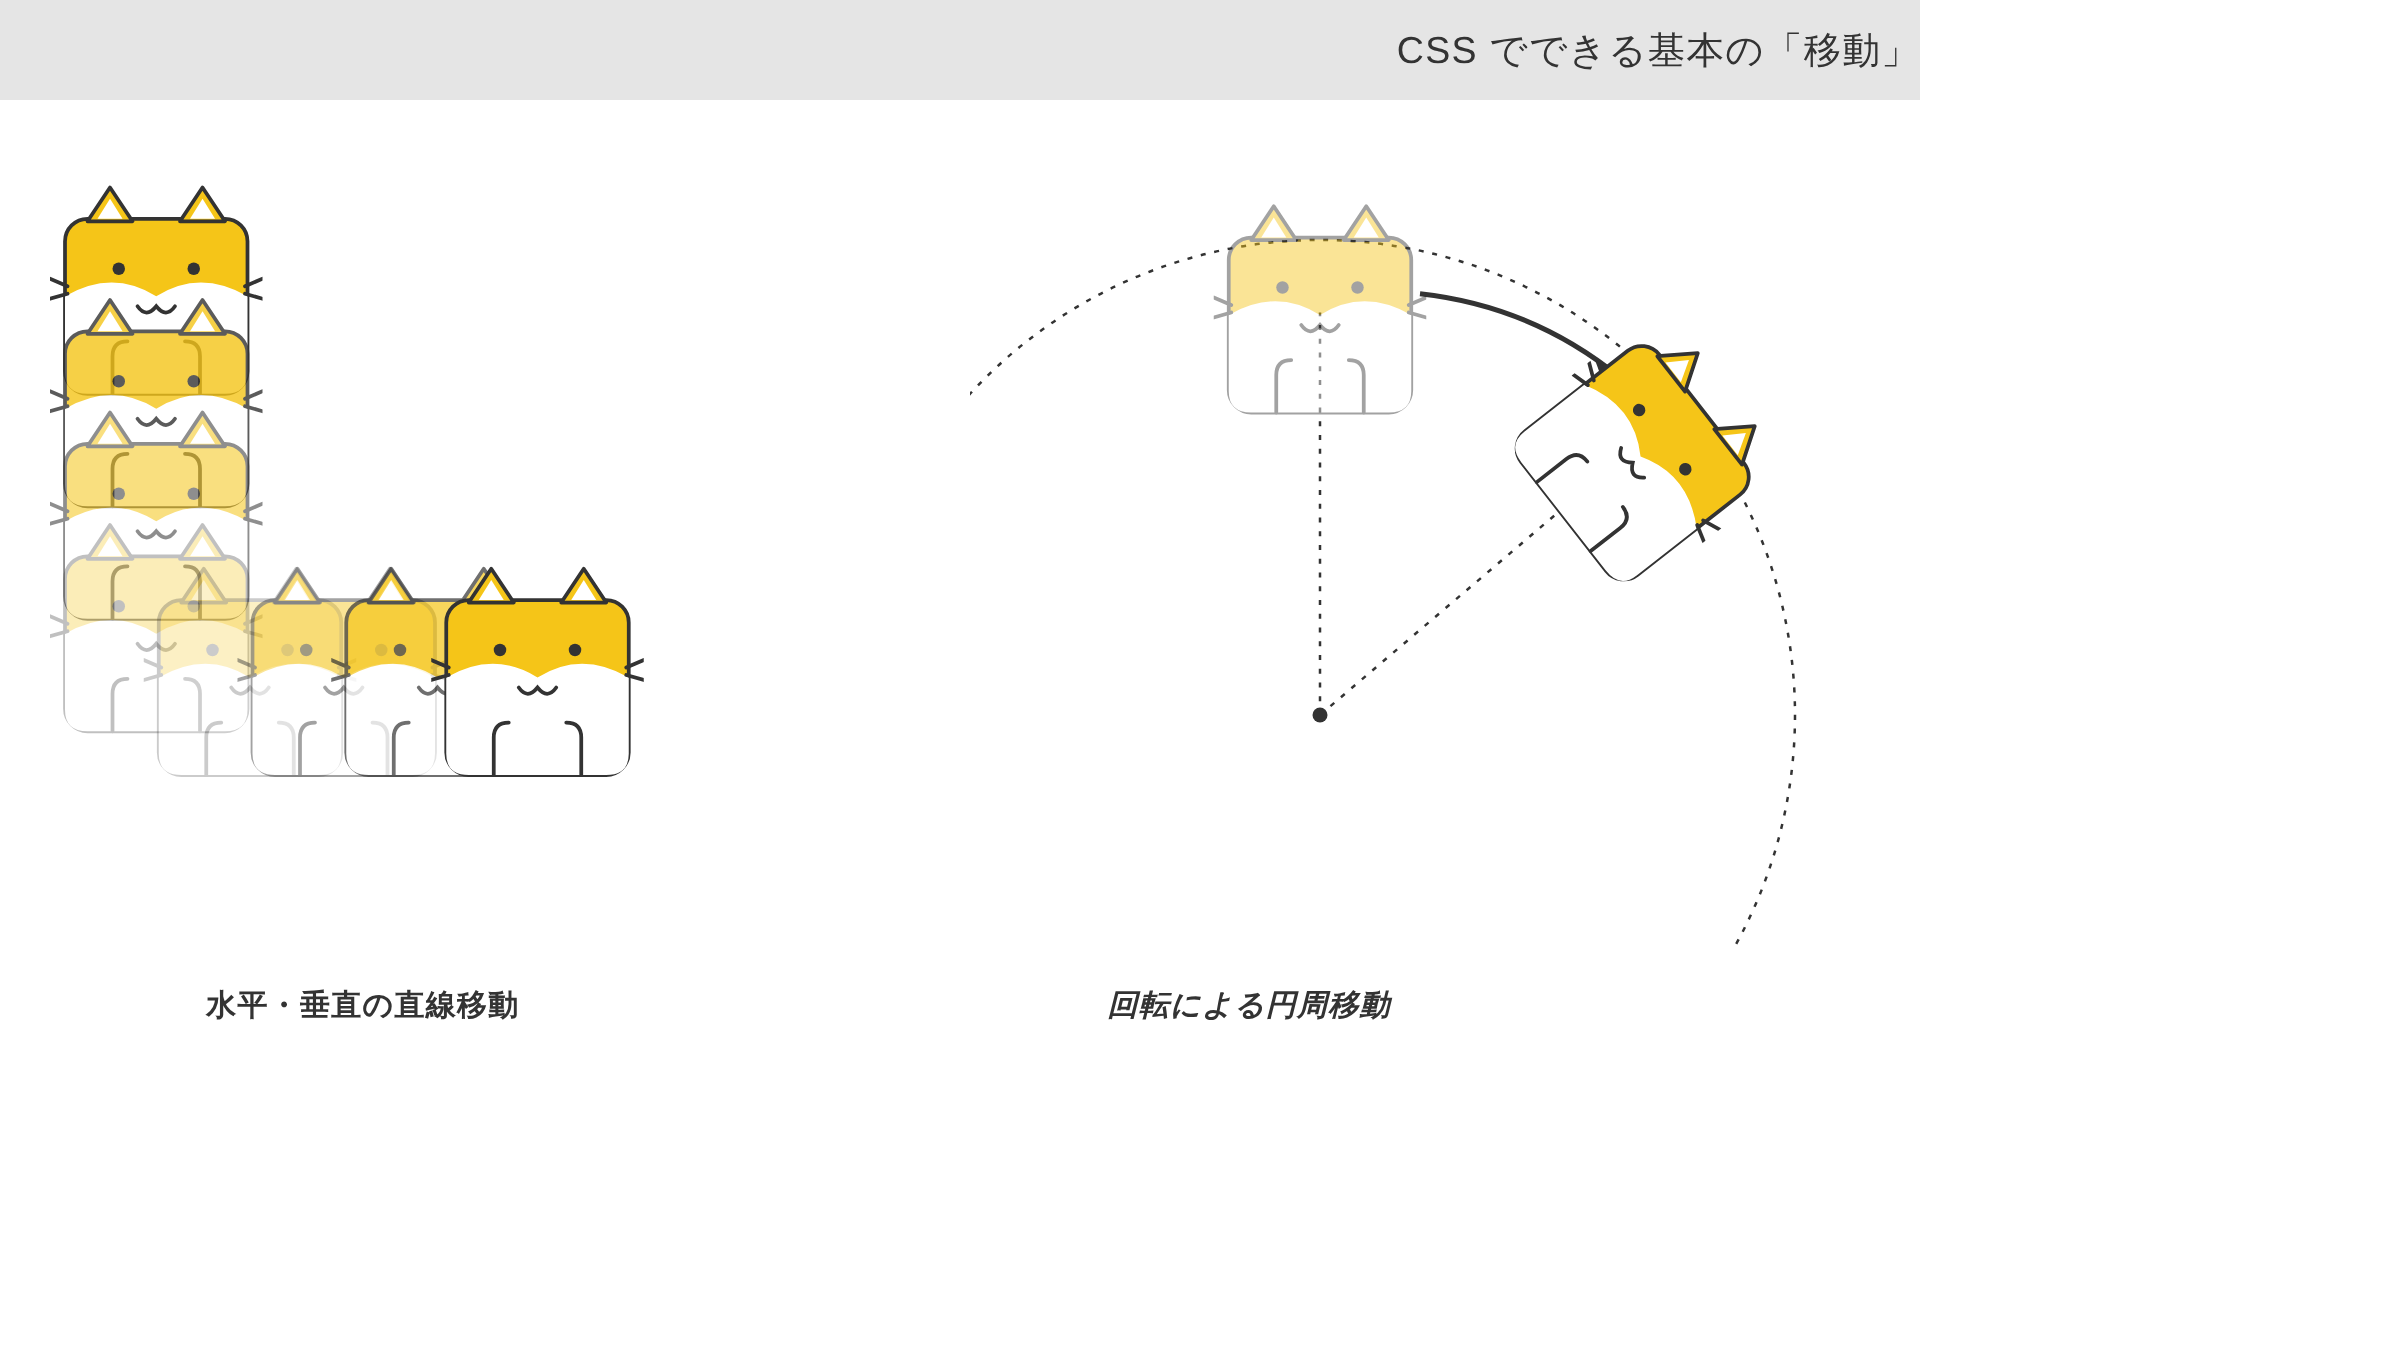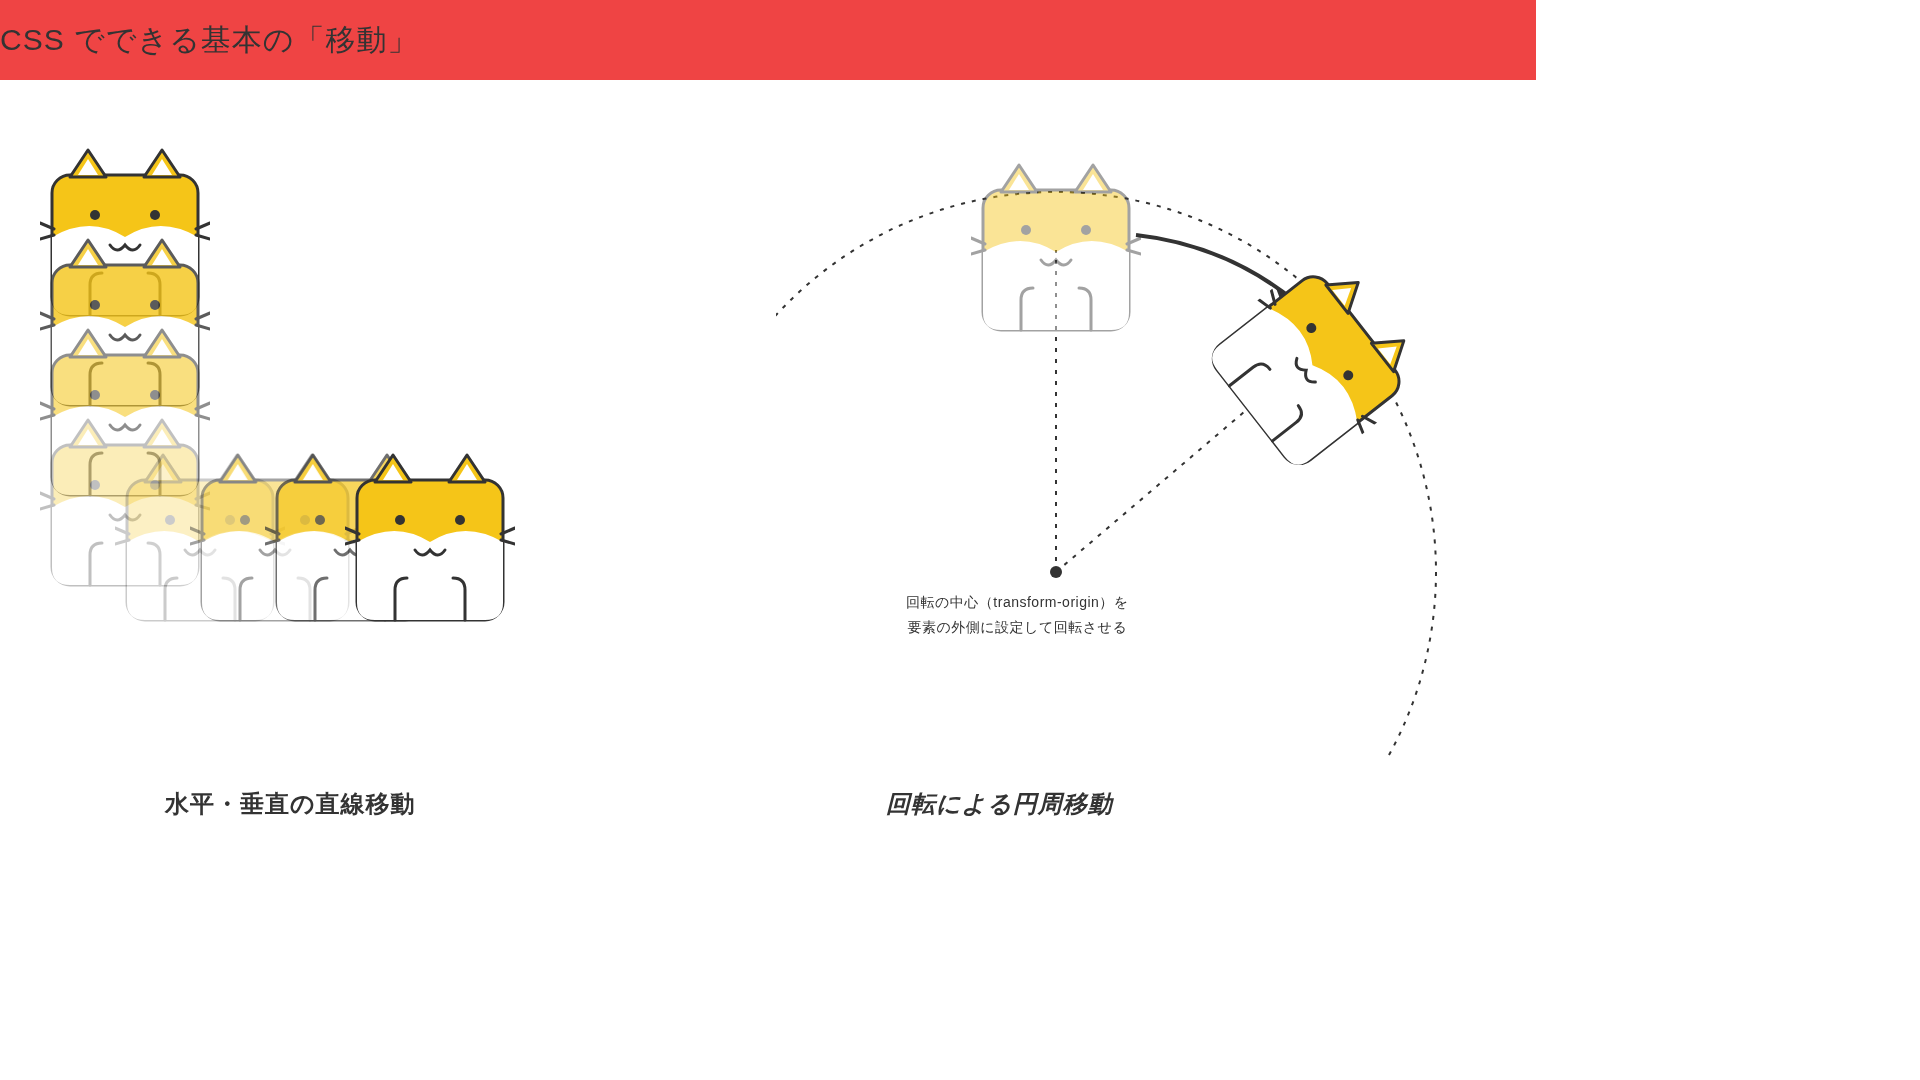--- a/index.html
+++ b/index.html
@@ -8,24 +8,24 @@
     height: 864px;
     background: #fff;
     font-family: "Hiragino Sans", "Yu Gothic", "Meiryo", sans-serif;
     color: #333;
     position: relative;
     overflow: hidden;
   }
   .header {
     width: 100%;
     height: 80px;
-    background: #ef4444;
+    background: #e5e5e5;
     display: flex;
     align-items: center;
-    justify-content: flex-start;
+    justify-content: flex-end;
   }
   .header-title {
     font-size: 30px;
     font-weight: 400;
     color: #333;
     letter-spacing: 1px;
   }
   .content {
     width: 100%;
     height: 680px;
@@ -141,24 +141,20 @@
           <use href="#catshape"></use>
         </svg>
       </div>
 
     <div class="cat" style="left:455px; top:195px; transform: rotate(52deg); opacity:1;">
         <svg width="170" height="175" viewBox="0 0 170 175">
           <use href="#catshape"></use>
         </svg>
       </div>
 
-    <div class="note" style="left:130px; top:510px;">
-      <div>回転の中心（transform-origin）を</div>
-      <div>要素の外側に設定して回転させる</div>
-    </div>
 
     <div class="caption caption-right">回転による円周移動</div>
   </div>
 
 </div>
 
 <svg id="cat-template" width="0" height="0" style="position:absolute">
   <defs>
     <g id="catshape">
 

